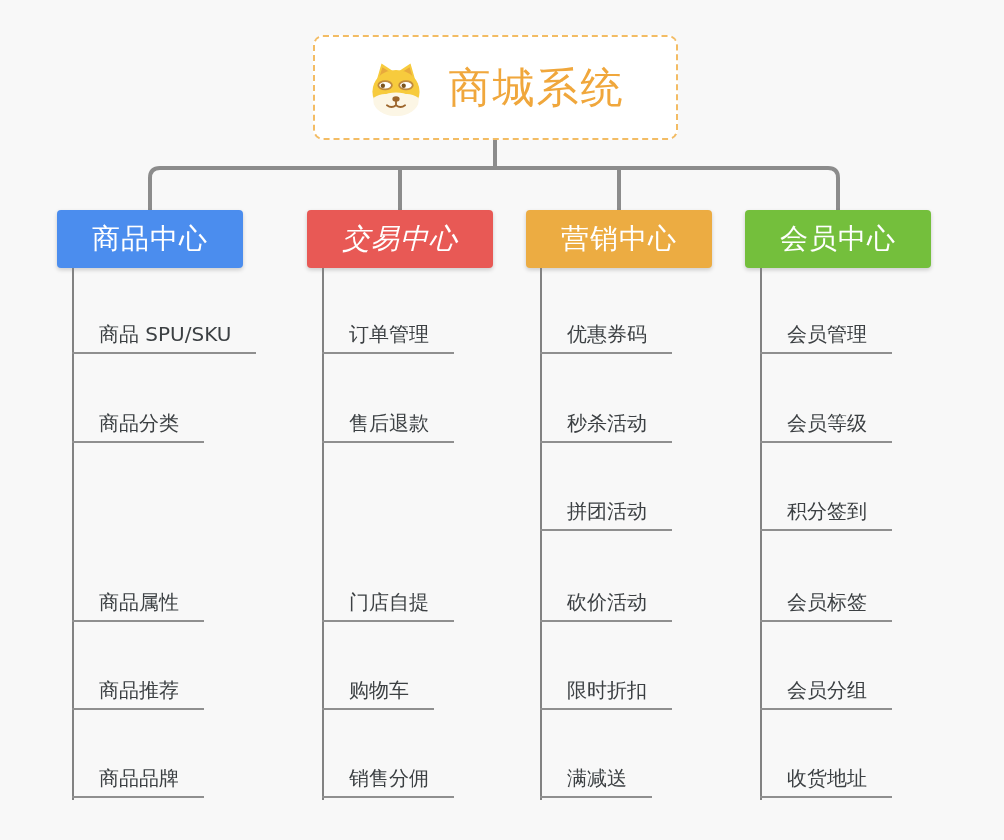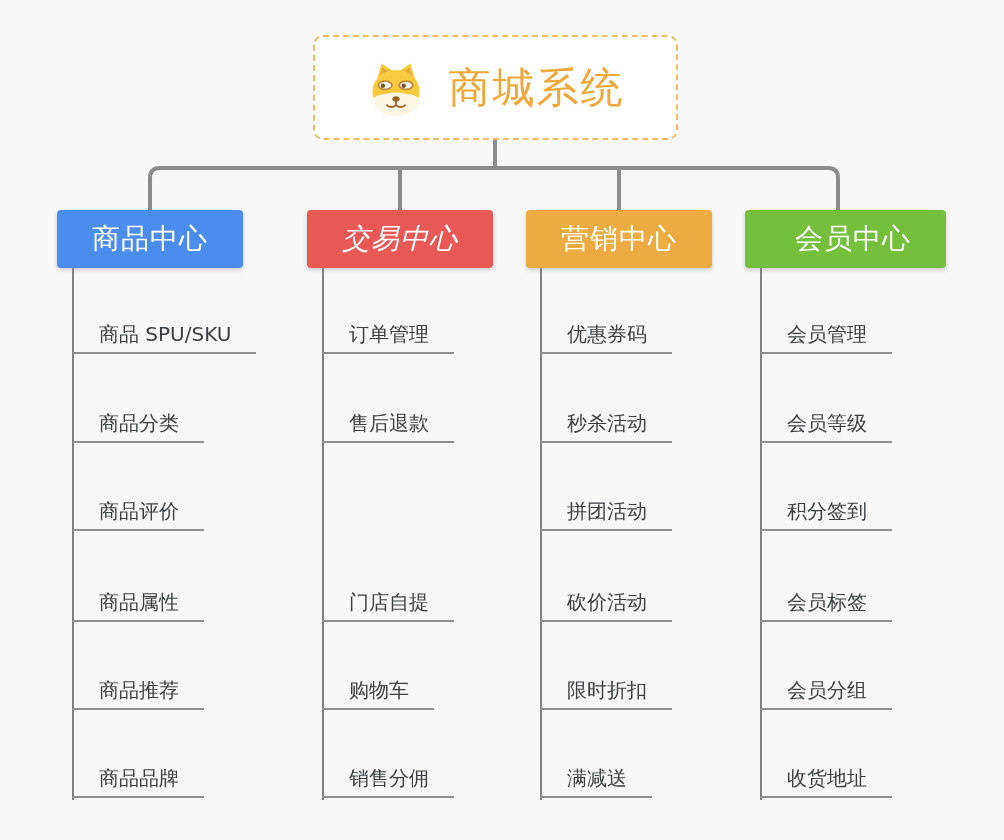--- a/index.html
+++ b/index.html
@@ -92,26 +92,25 @@
       <circle cx="40.5" cy="27.5" r="2.4" fill="#7A531F"></circle>
       <ellipse cx="32" cy="42" rx="4" ry="3" fill="#9C652B"></ellipse>
       <path d="M32 44 L32 49 M22 49 Q27 53 32 49 Q37 53 42 49" stroke="#9C652B" stroke-width="2" stroke-linecap="round" fill="none"></path>
     </svg>
     <span class="root-title" style="color: rgb(240, 167, 60);">商城系统</span>
   </div>
 
   <div class="branch-node" style="left: 57px; background: rgb(75, 141, 238);">商品中心</div>
   <div class="branch-node" style="left: 307px; background: rgb(232, 89, 85); font-style: italic;">交易中心</div>
   <div class="branch-node" style="left: 526px; background: rgb(236, 172, 66);">营销中心</div>
-  <div class="branch-node" style="left: 745px; background: rgb(116, 191, 60); padding-left: 15px;">会员中心</div>
+  <div class="branch-node" style="left: 745px; background: rgb(116, 191, 60);">会员中心</div>
 
   <div class="column" style="left:72px;">
     <div class="child-item" style="top:86px">商品 SPU/SKU</div>
     <div class="child-item" style="top:175px">商品分类</div>
-    <div class="child-item" style="top:263px">商品评价</div>
     <div class="child-item" style="top:354px">商品属性</div>
     <div class="child-item" style="top:442px">商品推荐</div>
     <div class="child-item" style="top:530px">商品品牌</div>
   </div>
 
   <div class="column" style="left:322px;">
     <div class="child-item" style="top:86px">订单管理</div>
     <div class="child-item" style="top:175px">售后退款</div>
     <div class="child-item" style="top:354px">门店自提</div>
     <div class="child-item" style="top:442px">购物车</div>

